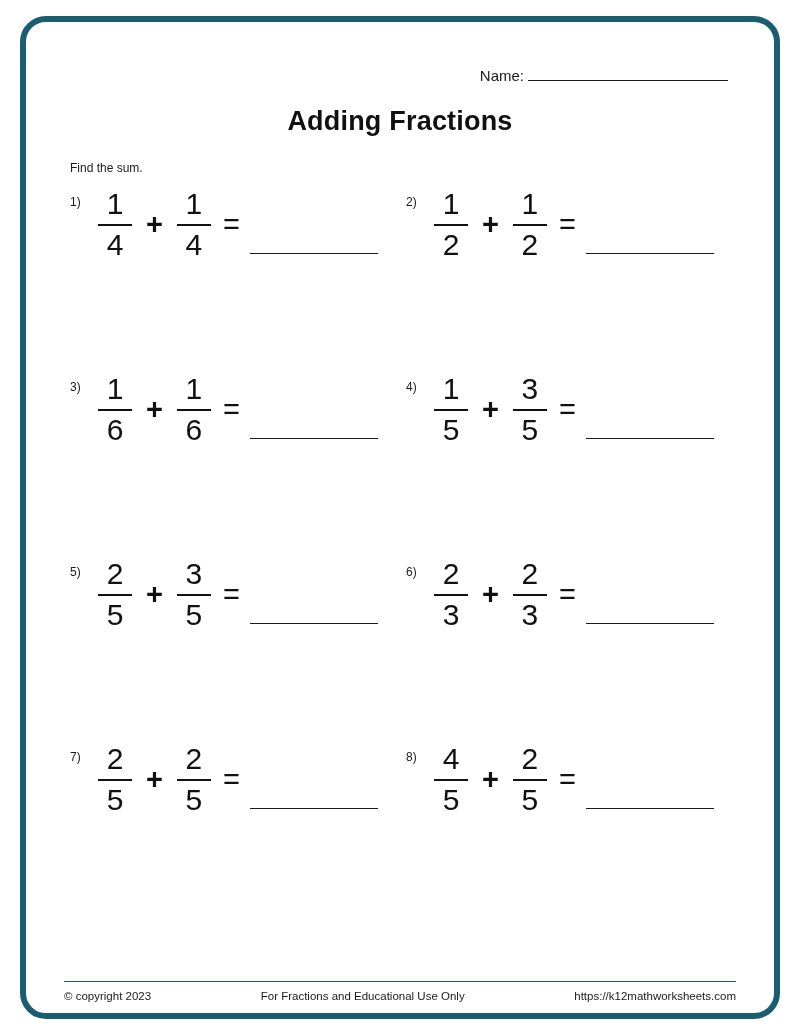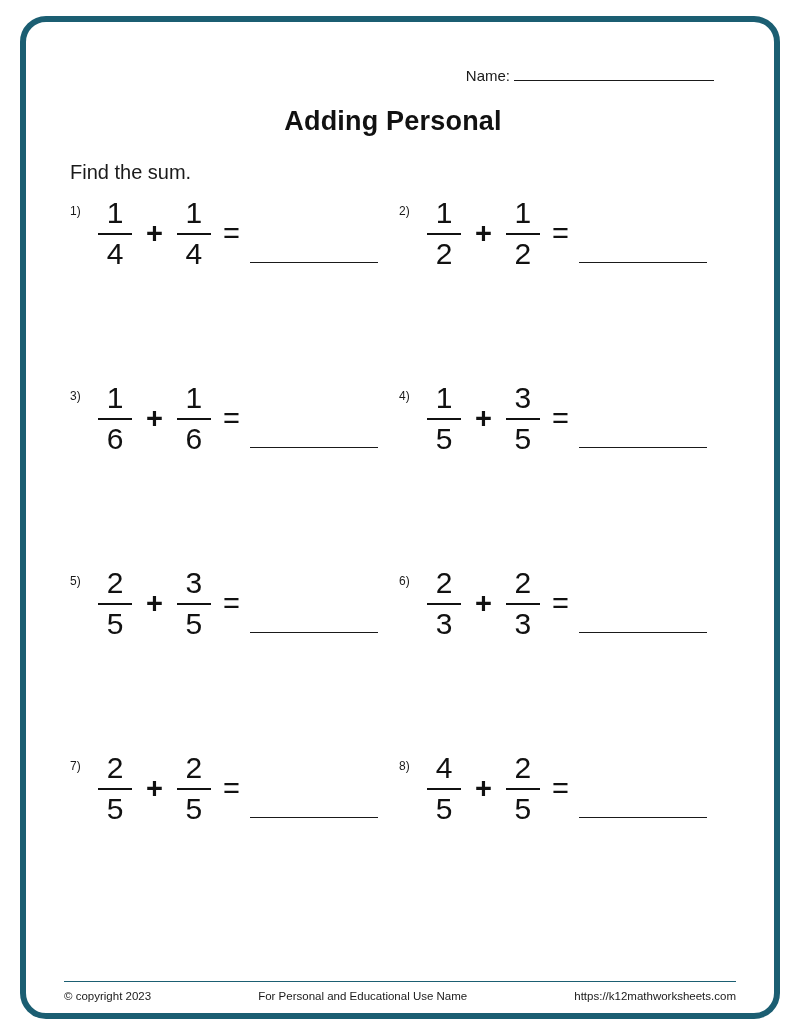--- a/index.html
+++ b/index.html
@@ -21,21 +21,21 @@
     padding: 16px 20px;
   }
   .sheet {
     position: relative;
     width: 100%;
     height: 100%;
     box-sizing: border-box;
     border: 6px solid #1b5e72;
     border-radius: 26px;
     background: #ffffff;
-    padding: 30px 52px 0 38px;
+    padding: 30px 38px 0 38px;
   }
   .name-row {
     display: flex;
     justify-content: flex-end;
     align-items: baseline;
     font-size: 15px;
     margin-top: 14px;
     margin-right: 8px;
   }
   .name-label {
@@ -53,21 +53,21 @@
     text-align: center;
     font-size: 27px;
     font-weight: bold;
     letter-spacing: 0.2px;
     margin-top: 22px;
     color: #111111;
   }
   .instructions {
     margin-top: 24px;
     margin-left: 6px;
-    font-size: 20px;
+    font-size: 12px;
     color: #1a1a1a;
   }
   .problems {
     margin-top: 10px;
     display: grid;
     grid-template-columns: 1fr 1fr;
     grid-auto-rows: 185px;
   }
   .problem {
     position: relative;
@@ -152,21 +152,21 @@
 <body>
 
 <div class="page">
   <div class="sheet">
 
     <div class="name-row">
       <span class="name-label">Name:</span>
       <span class="name-line"></span>
     </div>
 
-    <div class="title">Adding Personal</div>
+    <div class="title">Adding Fractions</div>
 
     <div class="instructions">Find the sum.</div>
 
     <div class="problems">
 
       <div class="problem">
         <span class="pnum">1)</span>
         <span class="expr">
           <span class="frac">
             <span class="num">1</span>
@@ -316,19 +316,19 @@
           <span class="answer-line"></span>
         </span>
       </div>
 
     </div>
 
     <div class="footer">
       <div class="footer-rule"></div>
       <div class="footer-row">
         <span>© copyright 2023</span>
-        <span class="footer-center">For Personal and Educational Use Name</span>
+        <span class="footer-center">For Fractions and Educational Use Only</span>
         <span class="footer-right">https://k12mathworksheets.com</span>
       </div>
     </div>
 
   </div>
 </div>
 
 </body></html>

